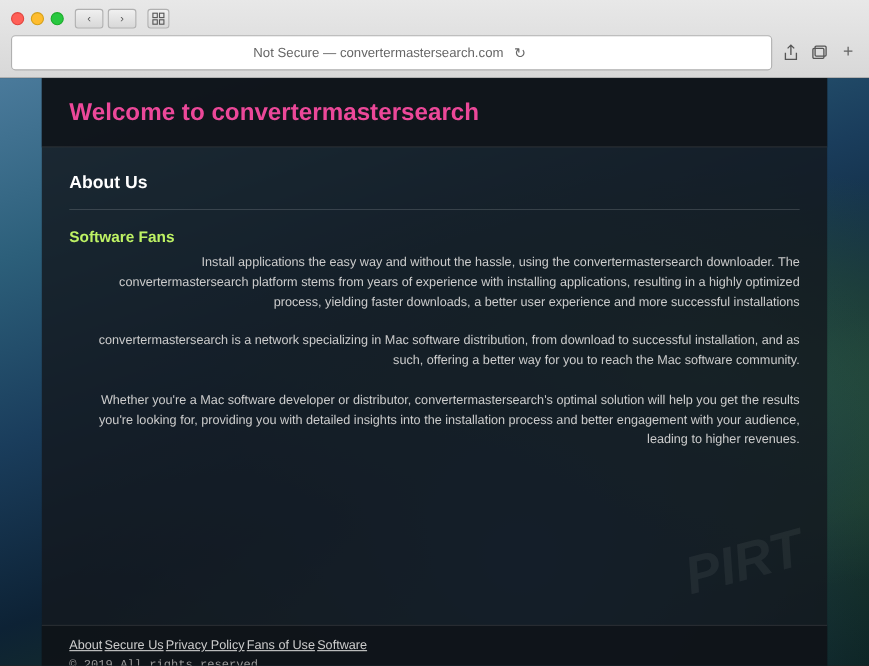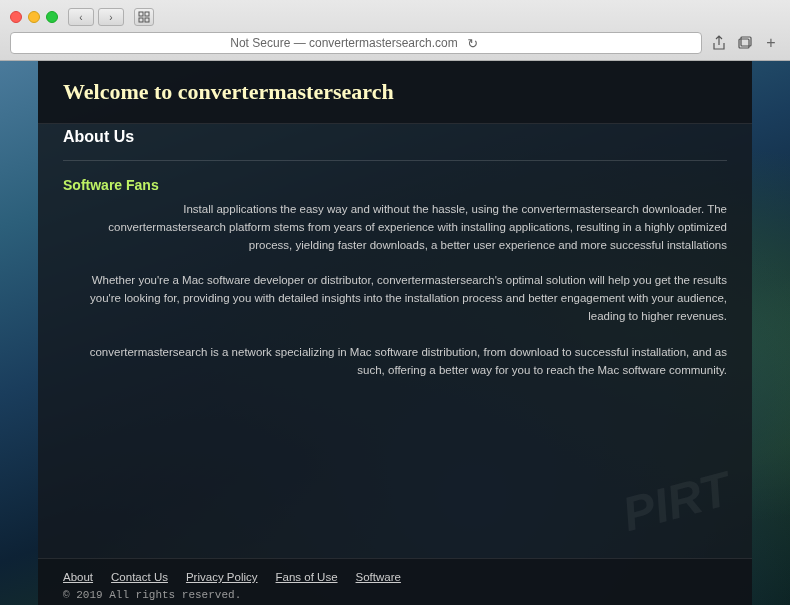--- a/index.html
+++ b/index.html
@@ -75,21 +75,21 @@
     }
 
     .address-bar-row {
       display: flex;
       align-items: center;
       gap: 6px;
     }
 
     .address-bar {
       flex: 1;
-      height: 22px;
+      height: 32px;
       background: white;
       border: 1px solid #b0b0b0;
       border-radius: 4px;
       display: flex;
       align-items: center;
       justify-content: center;
       font-size: 12px;
       color: #555;
       gap: 6px;
     }
@@ -163,29 +163,28 @@
     
     .site-header {
       background: rgba(15, 20, 25, 0.9);
       padding: 18px 25px 18px 25px;
       border-bottom: 1px solid rgba(255,255,255,0.1);
     }
 
     .site-title {
       font-size: 22px;
       font-weight: bold;
-      color: #fef9c3;
-      font-family: Liberation Serif, serif;
+      color: #ec4899;
     }
 
     
     .content-area {
       flex: 1;
       overflow-y: auto;
-      padding: 4px 25px;
+      padding: 24px 25px;
       color: #e0e0e0;
     }
 
     .section-title {
       font-size: 16px;
       font-weight: bold;
       color: #ffffff;
       margin-bottom: 14px;
     }
 
@@ -212,21 +211,21 @@
 
     
     .site-footer {
       background: rgba(15, 20, 25, 0.95);
       padding: 12px 25px 8px 25px;
       border-top: 1px solid rgba(255,255,255,0.1);
     }
 
     .footer-links {
       display: flex;
-      gap: 18px;
+      gap: 2px;
       margin-bottom: 6px;
       align-items: center;
     }
 
     .footer-link {
       font-size: 11.5px;
       color: #cccccc;
       text-decoration: underline;
       cursor: pointer;
     }
@@ -306,28 +305,28 @@
       <div class="site-title">Welcome to convertermastersearch</div>
     </div>
 
     <div class="content-area">
       <div class="section-title">About Us</div>
       <hr class="divider">
 
       <div class="subsection-title">Software Fans</div>
       <p class="content-text">Install applications the easy way and without the hassle, using the convertermastersearch downloader. The convertermastersearch platform stems from years of experience with installing applications, resulting in a highly optimized process, yielding faster downloads, a better user experience and more successful installations</p>
 
+      <p class="content-text">convertermastersearch is a network specializing in Mac software distribution, from download to successful installation, and as such, offering a better way for you to reach the Mac software community.</p>
       <p class="content-text">Whether you're a Mac software developer or distributor, convertermastersearch's optimal solution will help you get the results you're looking for, providing you with detailed insights into the installation process and better engagement with your audience, leading to higher revenues.</p>
-      <p class="content-text">convertermastersearch is a network specializing in Mac software distribution, from download to successful installation, and as such, offering a better way for you to reach the Mac software community.</p>
     </div>
 
     <div class="site-footer">
       <div class="footer-links">
         <span class="footer-link">About</span>
-        <span class="footer-link">Contact Us</span>
+        <span class="footer-link">Secure Us</span>
         <span class="footer-link">Privacy Policy</span>
         <span class="footer-link">Fans of Use</span>
         <span class="footer-link">Software</span>
       </div>
       <div class="footer-copyright">© 2019 All rights reserved.</div>
     </div>
   </div>
 
   <div class="watermark">PIRT</div>
 </div>

